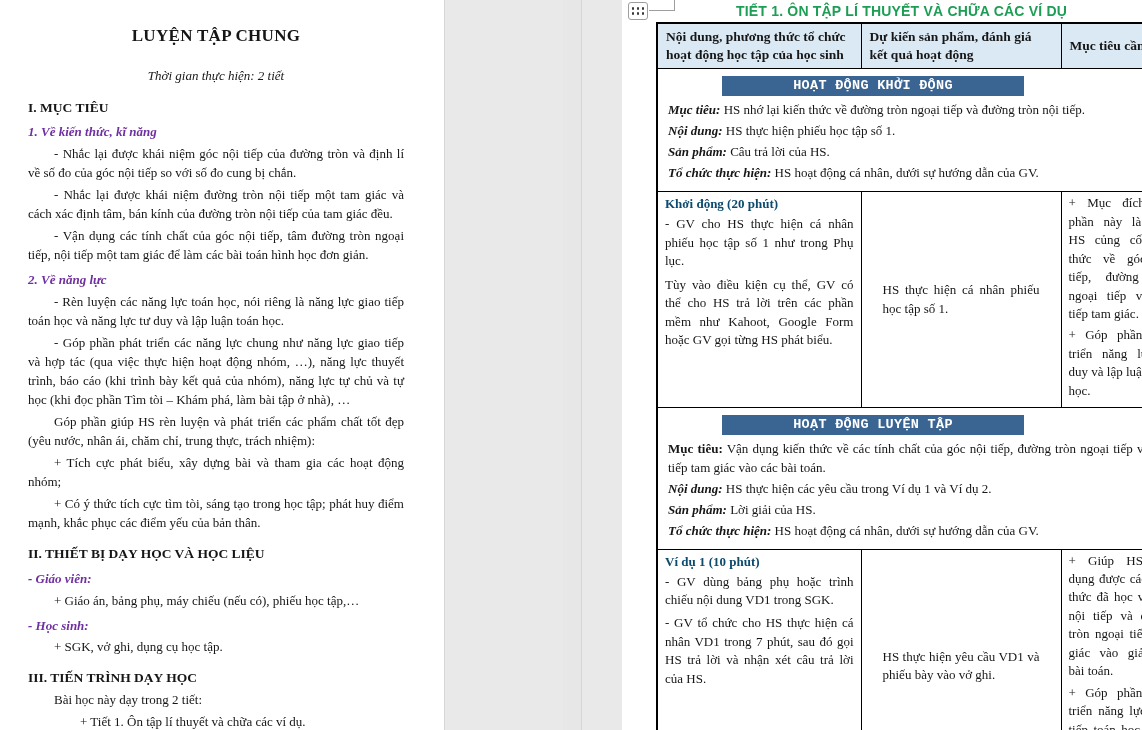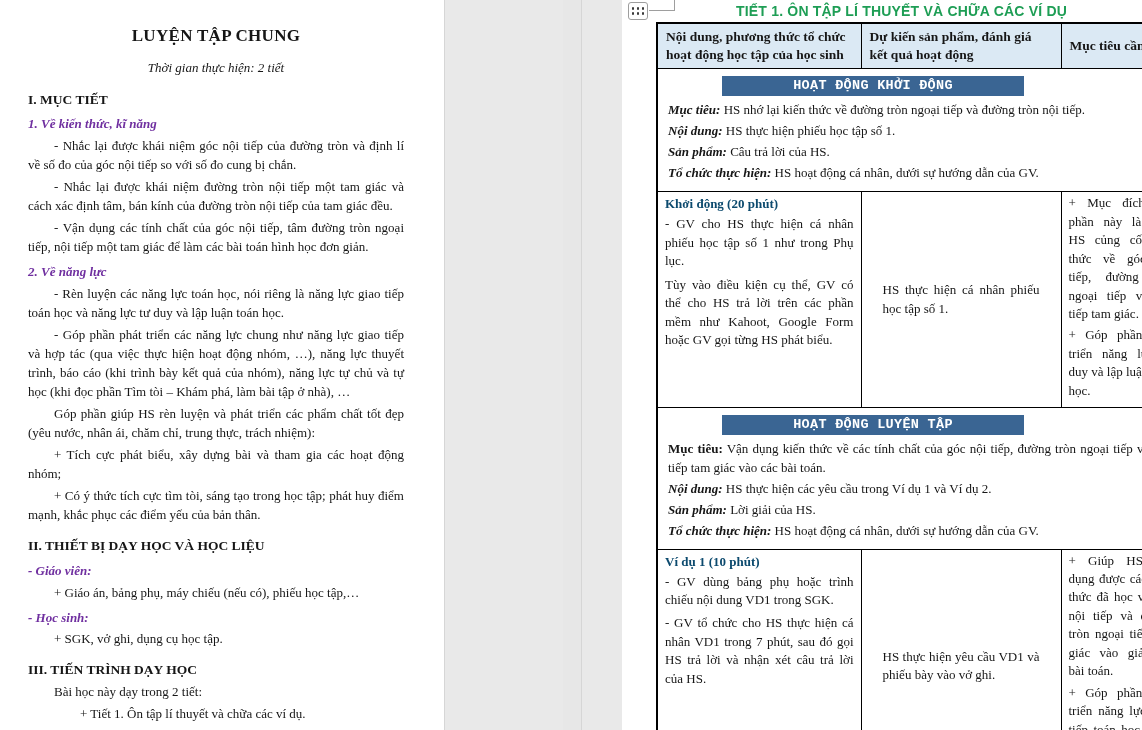--- a/index.html
+++ b/index.html
@@ -10,21 +10,21 @@
   
   .page { position:absolute; top:0; height:730px; background:#ffffff; overflow:hidden; }
   .page-left  { left:0;   width:445px; border-right:1px solid #d6d6d6; }
   .gutter     { position:absolute; top:0; left:563px; width:19px; height:730px;
                 background:#e7e7e7; border-right:1px solid #d6d6d6; }
   .page-right { left:583px; width:559px;margin-left:39px; }
 
   
   .lp-inner { padding:24px 40px 0 28px; font-size:13px; line-height:1.46; }
   .doc-title { text-align:center; font-weight:bold; font-size:17px; letter-spacing:.3px; }
-  .doc-subtitle { text-align:center; font-style:italic; font-size:13px; margin-top:10px; }
+  .doc-subtitle { text-align:center; font-style:italic; font-size:13px; margin-top:18px; }
   .h-roman { font-weight:bold; font-size:13.5px; margin-top:12px; }
   .h-roman.mt { margin-top:11px; }
   .h-purple { color:#7030A0; font-weight:bold; font-style:italic; margin-top:6px; }
   .para { text-align:justify; margin-top:3px; text-indent:26px; }
   .para.deep { text-indent:52px; }
 
   
   .rp-title { margin-top:3px; text-align:center; font-family:"Liberation Sans", sans-serif;
               font-weight:bold; font-size:14px; color:#1E9E55; letter-spacing:.2px; }
   .handle { position:absolute; left:6px; top:2px; width:20px; height:18px; background:#fff;
@@ -64,21 +64,21 @@
 </head>
 <body>
 
 <div class="canvas">
 
   <div class="page page-left">
     <div class="lp-inner">
       <div class="doc-title">LUYỆN TẬP CHUNG</div>
       <div class="doc-subtitle">Thời gian thực hiện: 2 tiết</div>
 
-      <div class="h-roman">I. MỤC TIẾT</div>
+      <div class="h-roman">I. MỤC TIÊU</div>
 
       <div class="h-purple">1. Về kiến thức, kĩ năng</div>
       <p class="para">- Nhắc lại được khái niệm góc nội tiếp của đường tròn và định lí về số đo của góc nội tiếp so với số đo cung bị chắn.</p>
       <p class="para">- Nhắc lại được khái niệm đường tròn nội tiếp một tam giác và cách xác định tâm, bán kính của đường tròn nội tiếp của tam giác đều.</p>
       <p class="para">- Vận dụng các tính chất của góc nội tiếp, tâm đường tròn ngoại tiếp, nội tiếp một tam giác để làm các bài toán hình học đơn giản.</p>
 
       <div class="h-purple">2. Về năng lực</div>
       <p class="para">- Rèn luyện các năng lực toán học, nói riêng là năng lực giao tiếp toán học và năng lực tư duy và lập luận toán học.</p>
       <p class="para">- Góp phần phát triển các năng lực chung như năng lực giao tiếp và hợp tác (qua việc thực hiện hoạt động nhóm, …), năng lực thuyết trình, báo cáo (khi trình bày kết quả của nhóm), năng lực tự chủ và tự học (khi đọc phần Tìm tòi – Khám phá, làm bài tập ở nhà), …</p>
 

